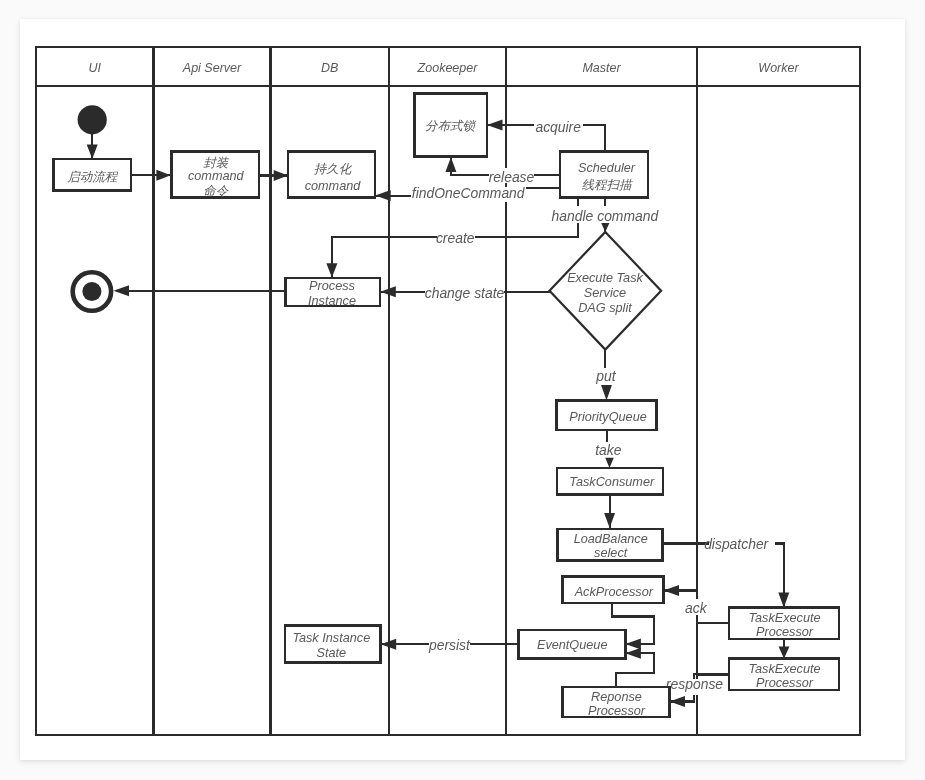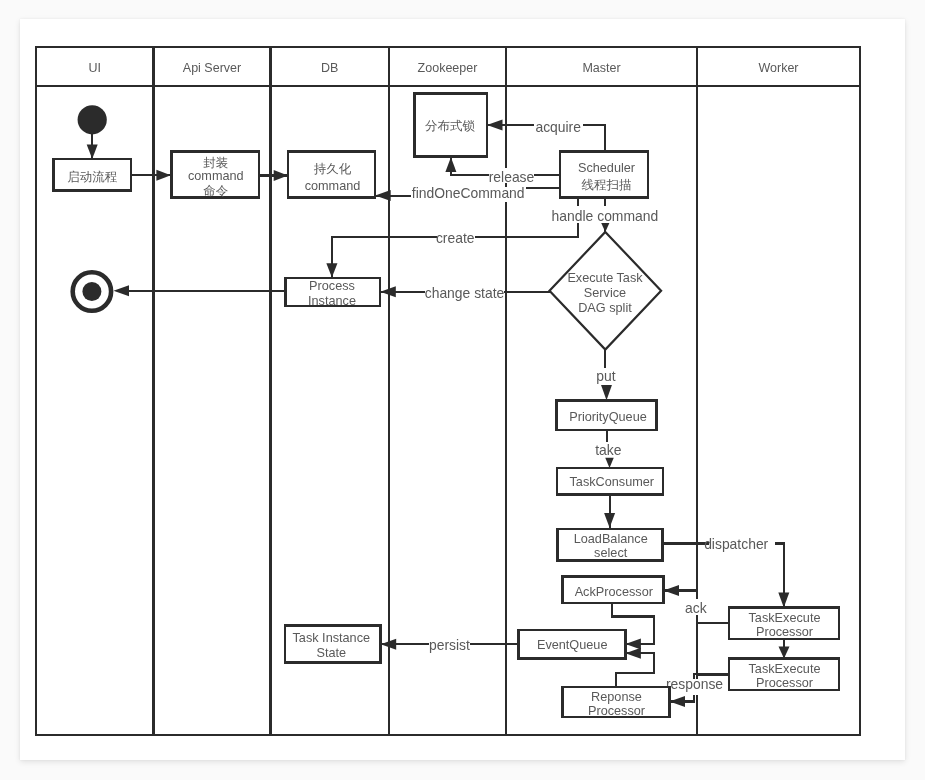--- a/index.html
+++ b/index.html
@@ -1,19 +1,19 @@
 <!DOCTYPE html>
 <html><head>
 <meta charset="utf-8">
 <style>
   html,body{margin:0;padding:0;}
   body{width:925px;height:780px;background:#fafafa;
        font-family:"Liberation Sans",sans-serif;overflow:hidden;}
   #page{position:absolute;left:20px;top:19px;width:885px;height:741px;background:#fff;
-        box-shadow:0 2px 6px rgba(0,0,0,0.10), 0 0 2px rgba(0,0,0,0.06);}
+        box-shadow:0 2px 6px rgba(0,0,0,0.10), 0 0 2px rgba(0,0,0,0.06);font-style:italic;}
   #canvas{position:absolute;left:0;top:0;}
   svg{display:block;shape-rendering:crispEdges;}
   text{font-family:"Liberation Sans",sans-serif;fill:#595959;filter:opacity(1);
        -webkit-font-smoothing:antialiased;
        text-anchor:middle;}
   .hdr-text{font-size:12.5px;}
   .node-text{font-size:12.7px;}
   .cjk{font-size:12.5px;}
   .edge-text{font-size:13.9px;}
   .shape{fill:#ffffff;stroke:#2b2b2b;stroke-width:2.3;}

